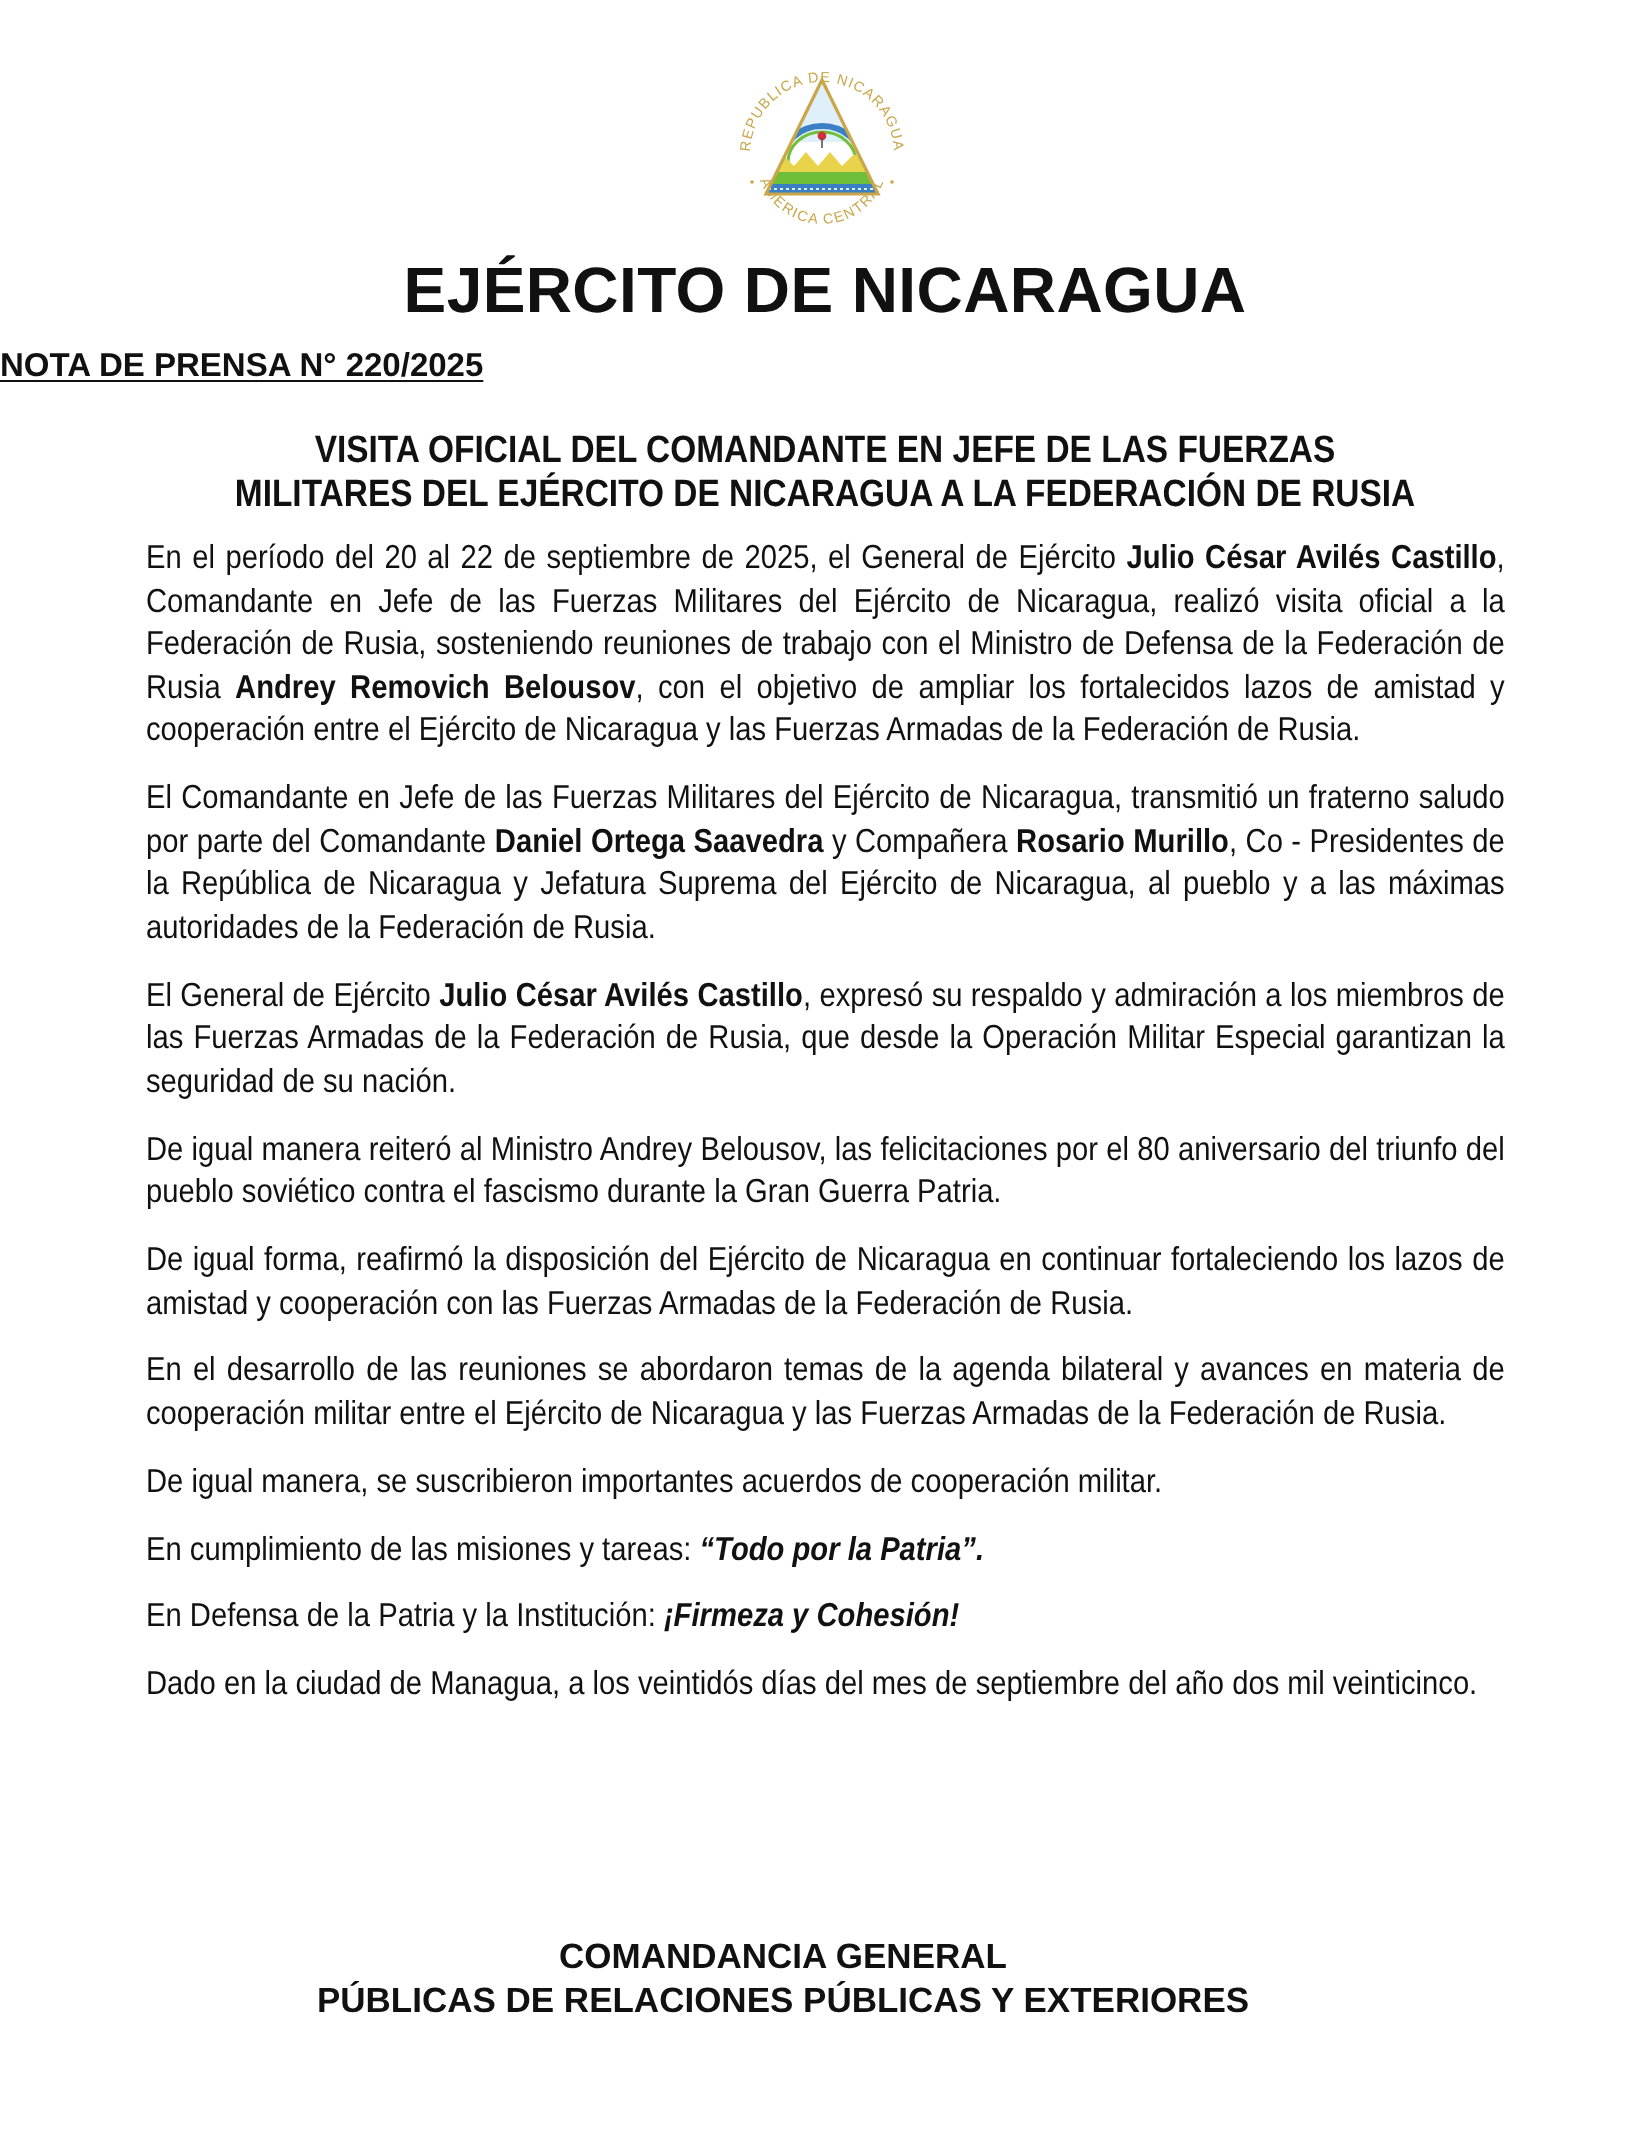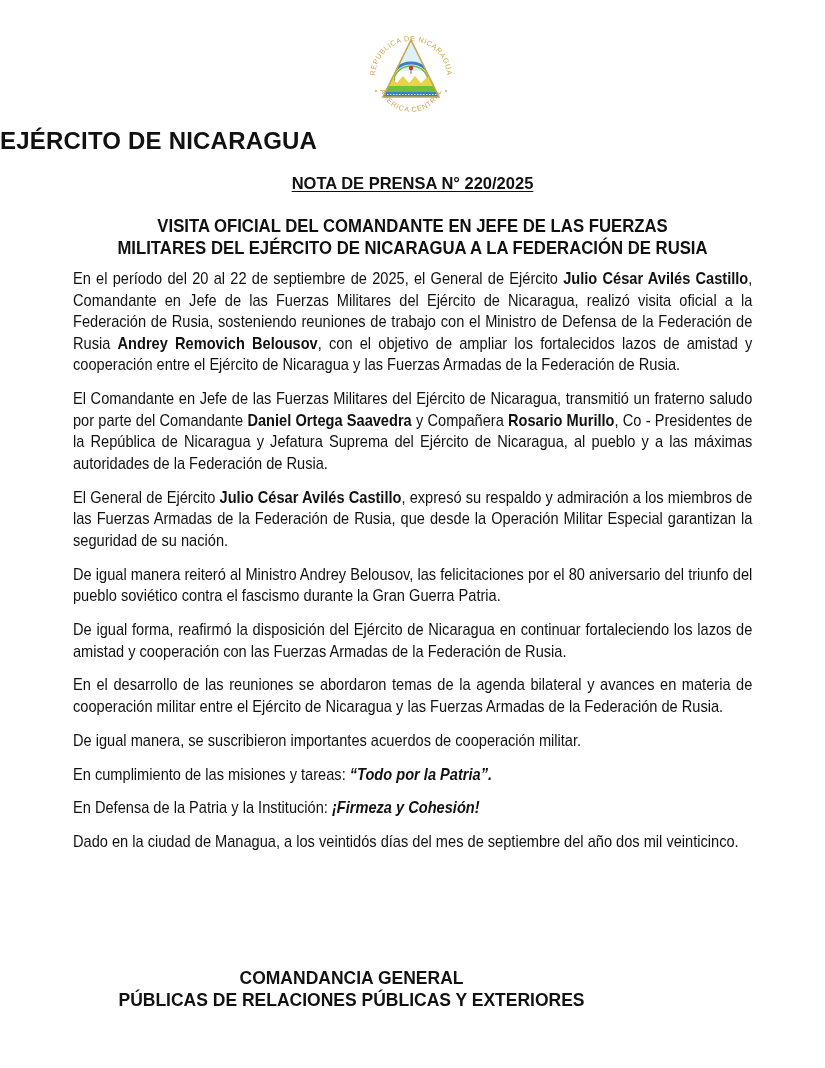--- a/index.html
+++ b/index.html
@@ -2,26 +2,26 @@
 <html><head>
   <meta charset="utf-8">
   <style>
     html, body { margin: 0; padding: 0; background: #ffffff; }
     body { width: 825px; height: 1068px; position: relative; overflow: hidden; color: #111111; }
     .page { position: absolute; left: 0; top: 0; width: 825px; height: 1068px; }
 
     .seal { position: absolute; left: 363px; top: 31px; width: 96px; height: 86px; }
 
     .org-title {
-      position: absolute; left: 0; width: 825px; top: 127px; 
-      font-family: "Liberation Sans", sans-serif; font-weight: bold; font-size: 24px;
+      position: absolute; left: 0; width: 825px; top: 127px; text-align: center;
+      font-family: "Liberation Sans", sans-serif; font-weight: bold; font-size: 32px;
       letter-spacing: 0.2px; color: #111;
     }
     .press-note {
-      position: absolute; left: 0; width: 825px; top: 174px; text-align: center;
+      position: absolute; left: 0; width: 825px; top: 174px; 
       font-family: "Liberation Sans", sans-serif; font-weight: bold; font-size: 16.5px;
       color: #111;
     }
     .press-note span { text-decoration: underline; text-underline-offset: 2px; }
 
     .headline {
       position: absolute; left: 60px; width: 705px; top: 215px; text-align: center;
       font-family: "Liberation Sans", sans-serif; font-weight: bold; font-size: 19px;
       line-height: 22px; color: #111;
       transform: scaleX(0.88); transform-origin: center top;
@@ -34,21 +34,21 @@
       font-family: "Liberation Sans", sans-serif; font-size: 16.6px; line-height: 21.6px;
       color: #111;
     }
     .para { text-align: justify; margin: 0 0 12.2px 0; text-align-last: left; }
     .para b { font-weight: bold; }
     .para .bi { font-weight: bold; font-style: italic; }
 
     .footer {
       position: absolute; left: 0; width: 703px; top: 967px; text-align: center;
       font-family: "Liberation Sans", sans-serif; font-weight: bold; font-size: 17.5px;
-      line-height: 22px; color: #111;
+      line-height: 22px; color: #111; padding-left: 40px;
     }
   </style>
 </head>
 <body>
 
 <div class="page">
 
   <div class="seal">
     <svg width="96" height="86" viewBox="0 0 96 86" xmlns="http://www.w3.org/2000/svg">
       <defs>

